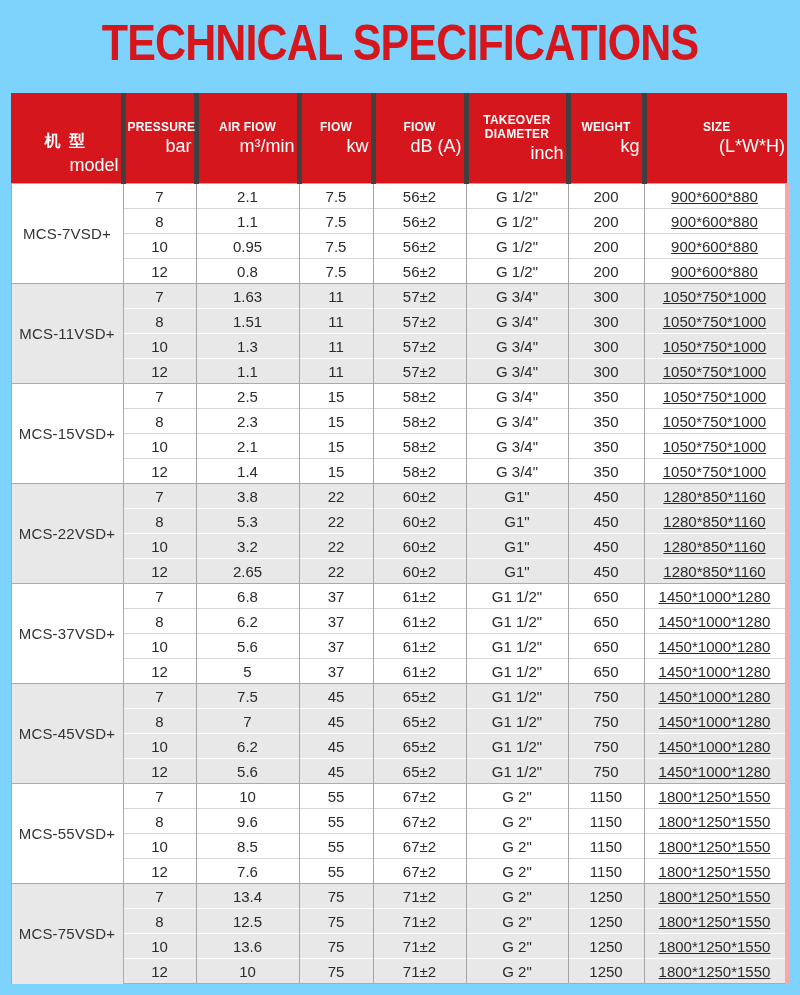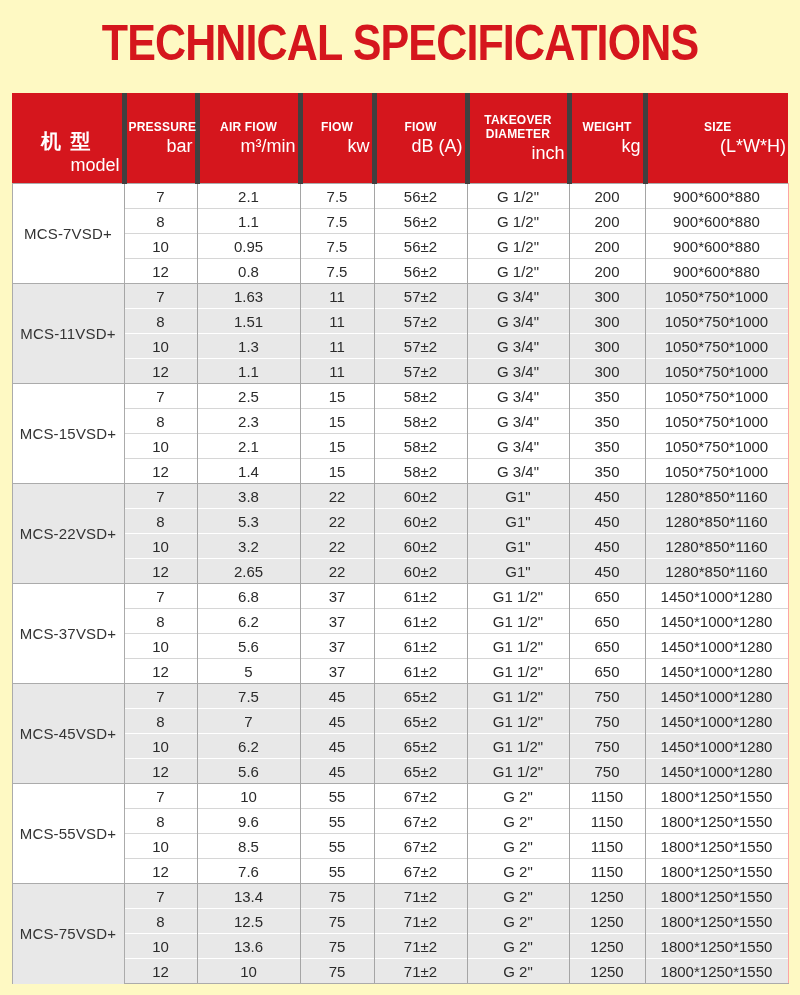--- a/index.html
+++ b/index.html
@@ -5,21 +5,21 @@
   html, body {
     margin: 0;
     padding: 0;
     background: #ffffff;
     width: 800px;
     font-family: "Liberation Sans", sans-serif;
   }
   .page {
     width: 800px;
     height: 995px;
-    background: #fef9c3;
+    background: #7dd3fc;
     overflow: hidden;
   }
   h1.title {
     margin: 18px 0 0 0;
     padding: 0;
     text-align: center;
     font-size: 50px;
     line-height: 1.0;
     font-weight: bold;
     color: #d5161d;
@@ -62,40 +62,40 @@
   }
   thead th .h-unit {
     display: block;
     font-size: 18px;
     line-height: 22px;
     margin-top: 1px;
     text-align: right;
   }
   thead th .h-cn {
     display: block;
-    font-size: 20px;
+    font-size: 16px;
     line-height: 24px;
     font-weight: bold;
     letter-spacing: 2px;
     margin-top: 28px;
   }
   thead th .h-top:empty, thead th .h-unit:empty, thead th .h-cn:empty { display: none; }
 
   tbody td {
     height: 24px;
     text-align: center;
     vertical-align: middle;
     font-size: 15px;
     color: #2b2b2b;
     padding: 0 2px;
     border-left: 1px solid #a5a5a5;
     white-space: nowrap;
   }
   tbody td:first-child { border-left: 1px solid #ababab; }
-  tbody td:last-child  { border-right: 1px solid #fca5a5; }
+  tbody td:last-child  { border-right: 5px solid #fca5a5; text-decoration: underline; }
   tbody tr:last-child td { border-bottom: 1px solid #ababab; }
 
   tbody tr.g-gray td { background: #e8e8e8; }
   tbody tr.g-white td { background: #ffffff; }
 
   tbody tr.mid.g-white td { border-top: 1px solid #d6d6d6; }
   tbody tr.mid.g-gray  td { border-top: 1px solid #ffffff; }
   tbody tr.group-start td { border-top: 1px solid #ababab; }
 
   td.model-cell {

